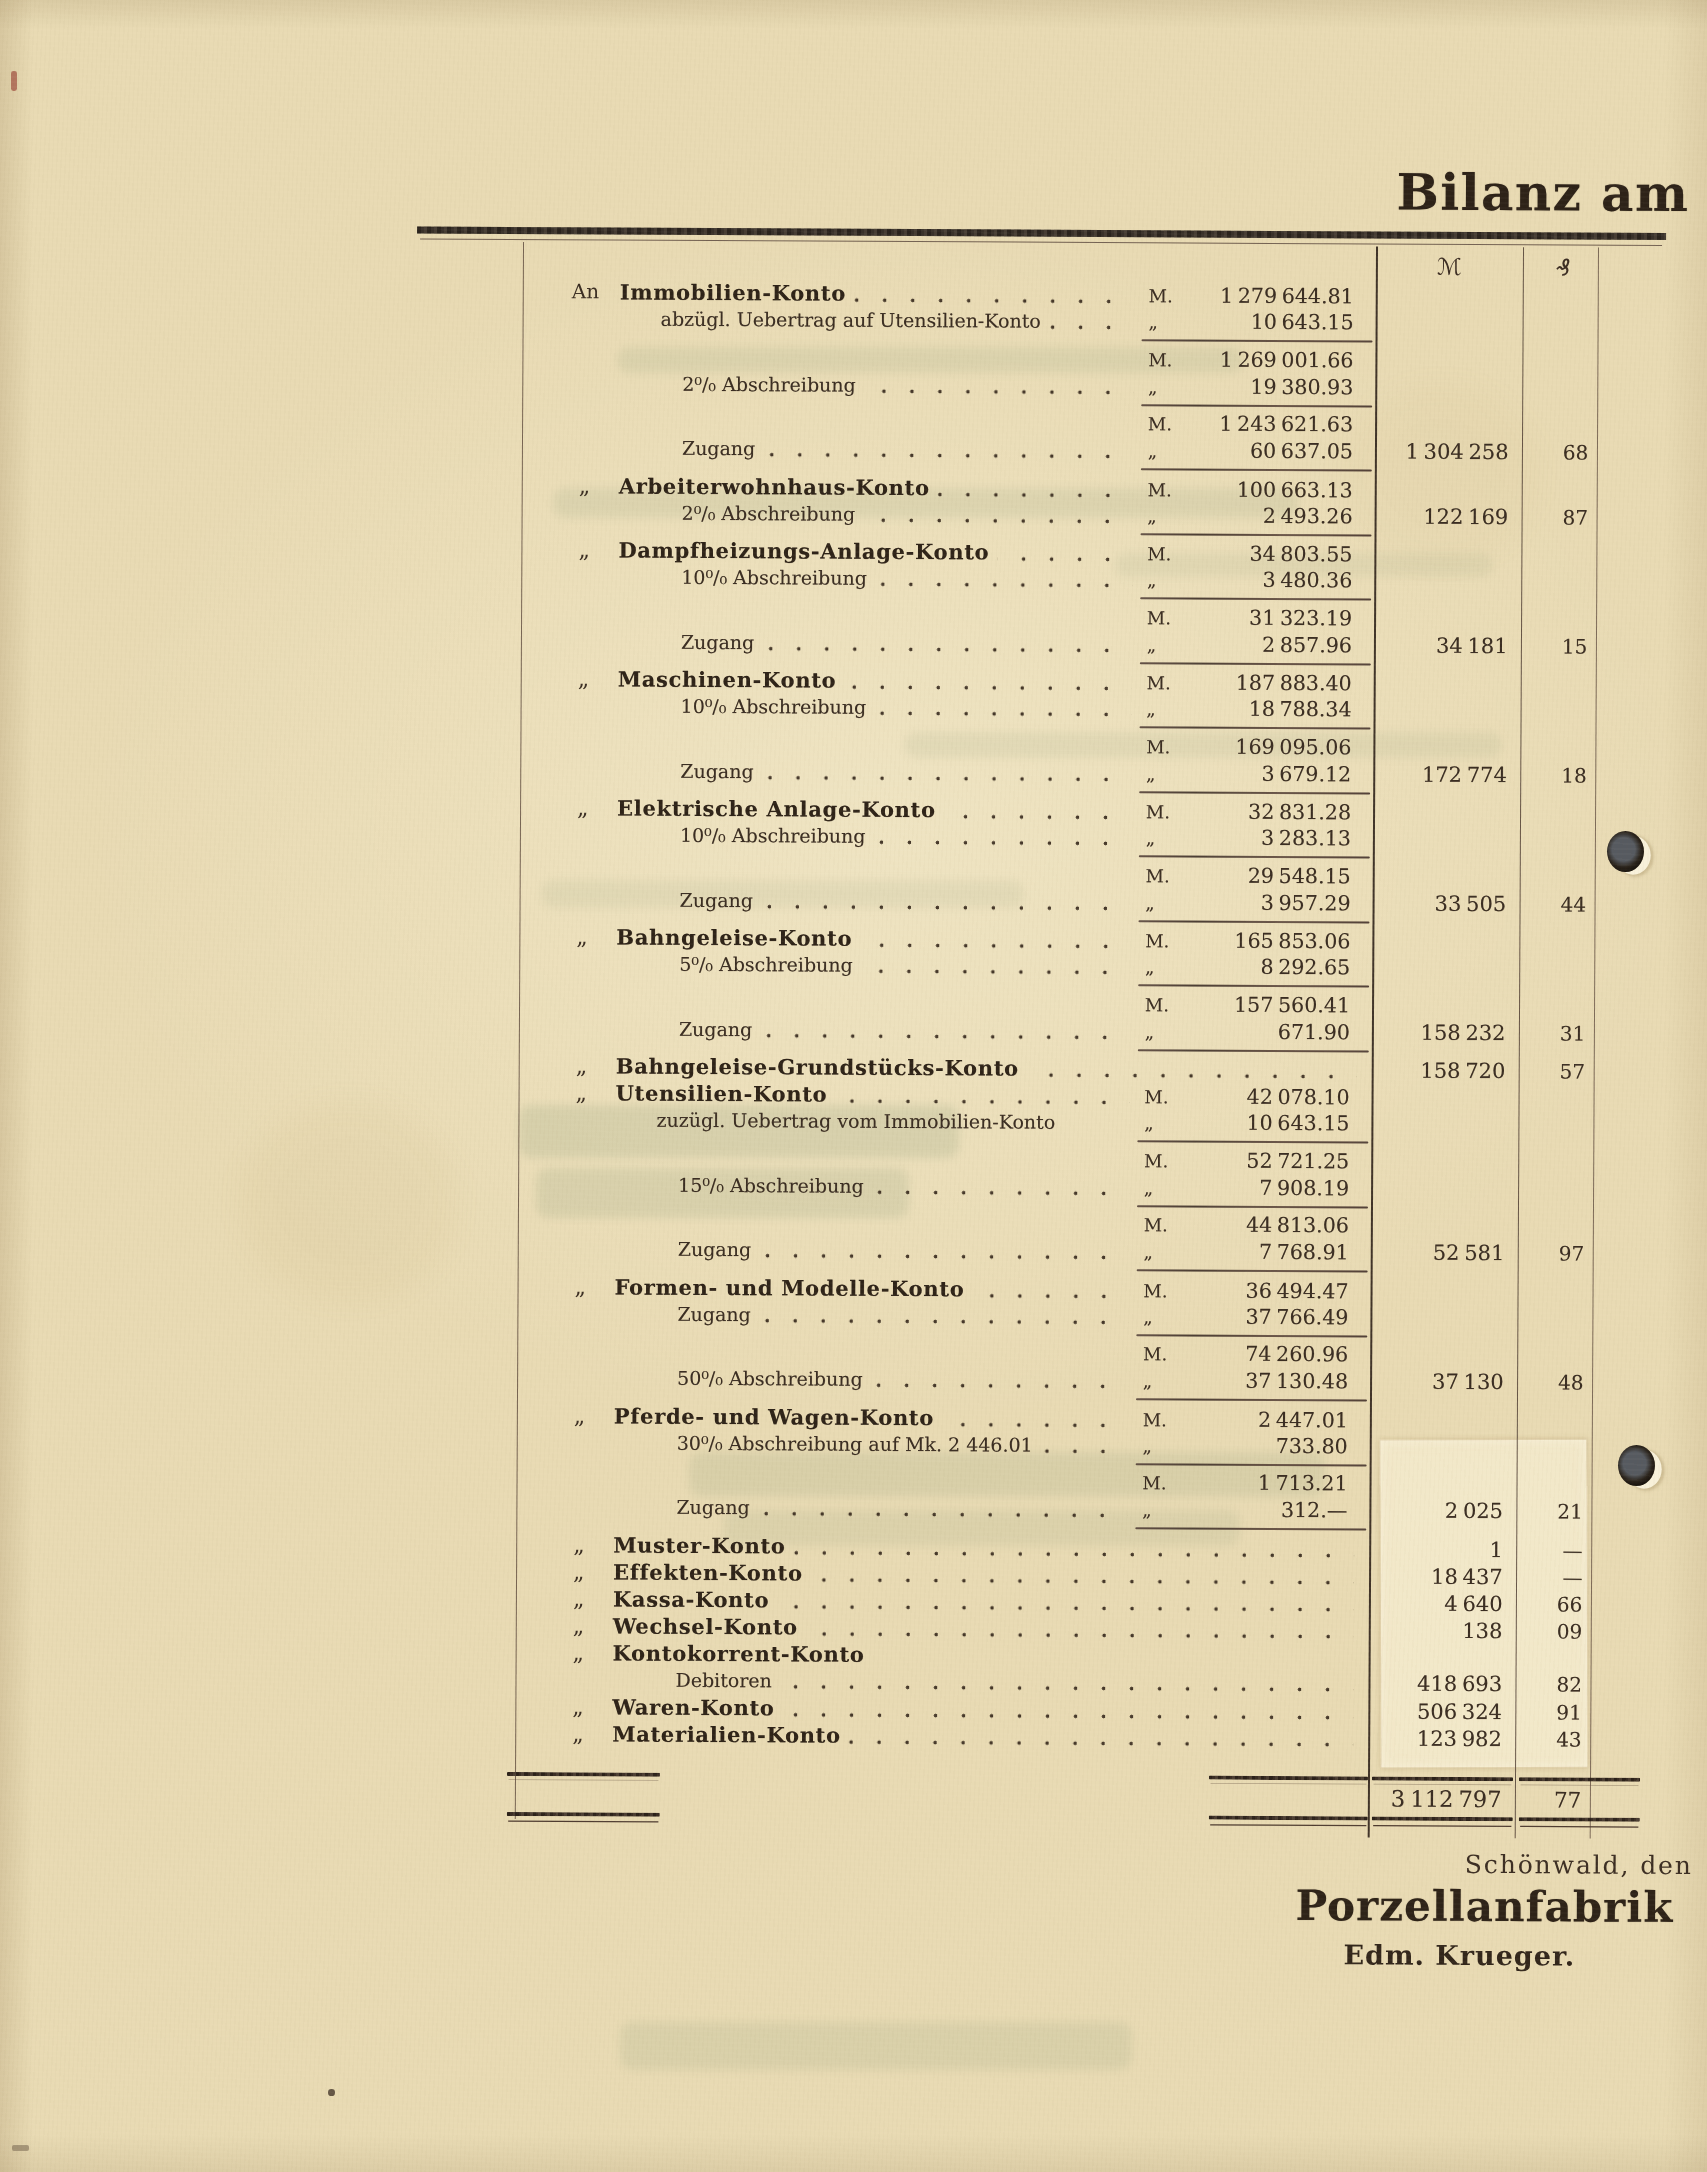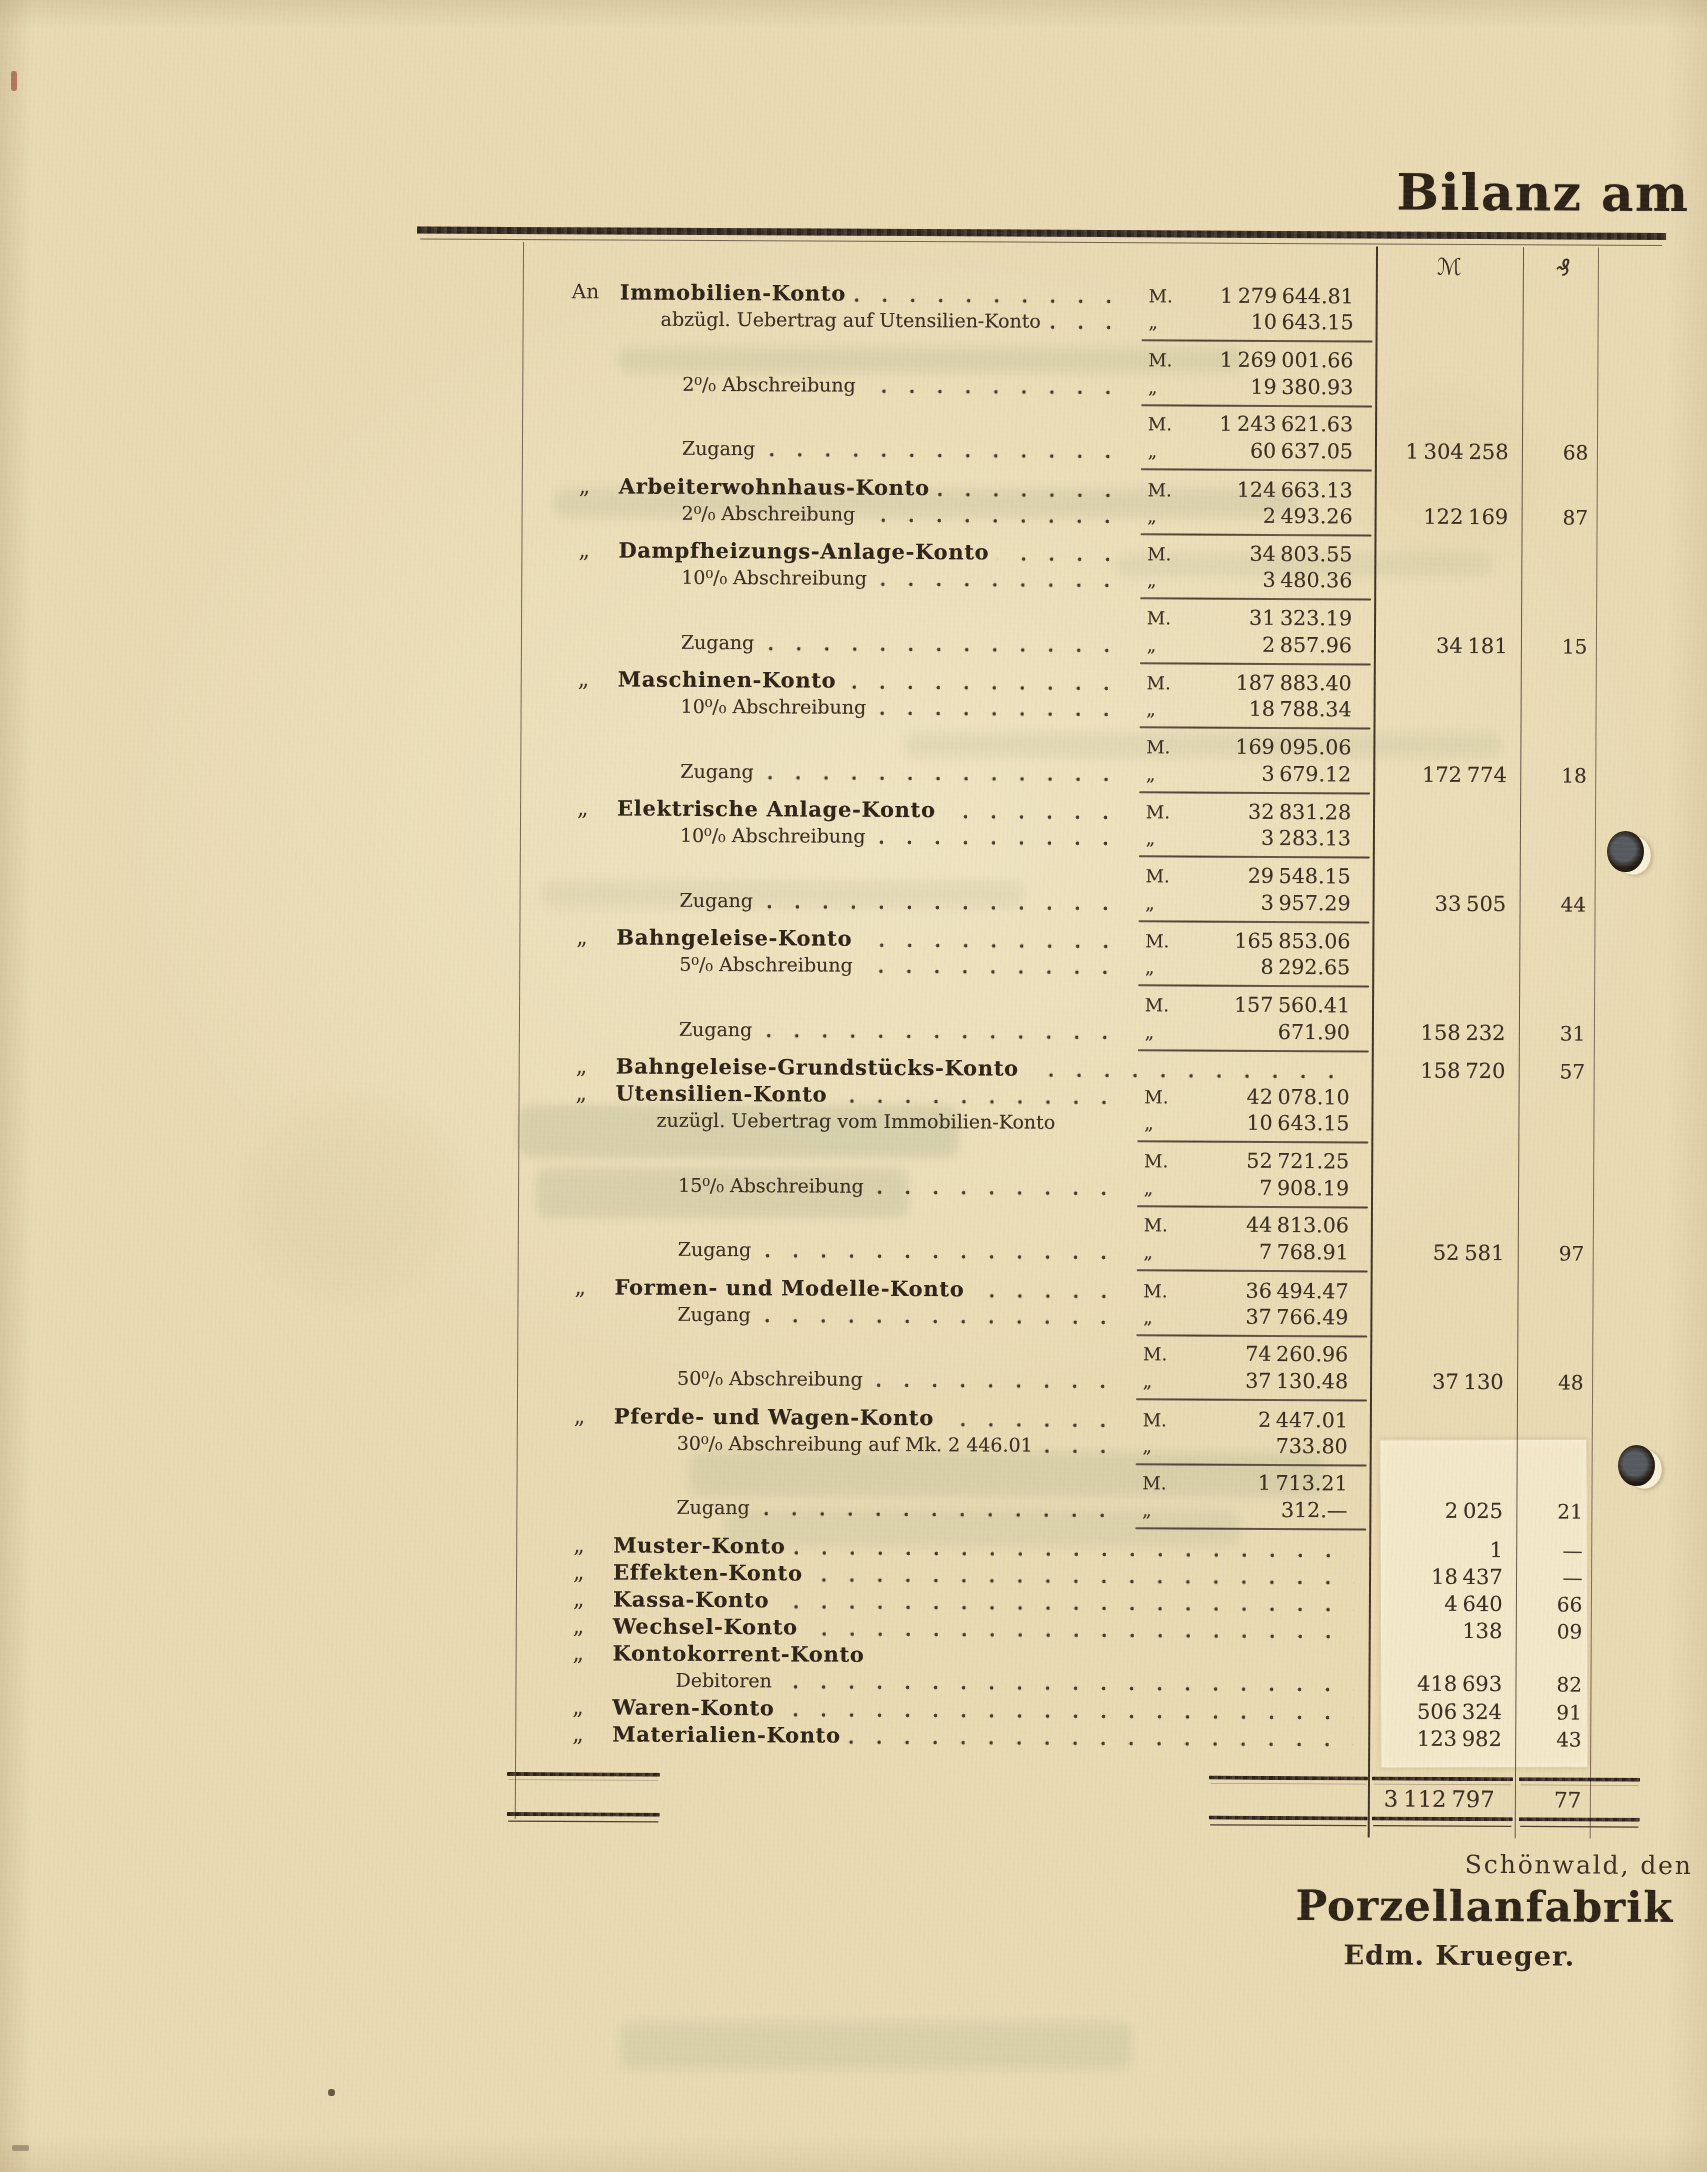--- a/index.html
+++ b/index.html
@@ -85,21 +85,21 @@
   .hr.pre{margin-top:18px;}
   .hr i{position:absolute; top:7.7px; height:4.3px; background:#3a2d24; border-radius:1px;
     background-image:repeating-linear-gradient(90deg, rgba(10,6,3,.3) 0 3.3px, rgba(0,0,0,0) 3.3px 5.7px, rgba(95,80,66,.45) 5.7px 8.6px);
     box-shadow:0 5.7px 0 -1.6px rgba(88,68,54,.40);}
   .hr.close{height:20px;} .hr.close i{top:3.8px; box-shadow:0 7.2px 0 -1.4px #4e3b30;}
   .hr .sA{left:-8.6px; width:153px;}
   .hr .sB{left:693px; width:159px;}
   .hr .sC{left:856px; width:141px;}
   .hr .sD{left:1003px; width:121px;}
   .trow{height:34px;}
-  .trow .c-main{font-size:22.5px;text-align:center;} .trow .c-pf{font-size:21.5px;}
+  .trow .c-main{font-size:22.5px;} .trow .c-pf{font-size:21.5px;}
 
   .sig-place{position:absolute; top:1845px; right:5.7px; font-size:25px; letter-spacing:1.9px; color:#3c2e23;}
   .sig-co{position:absolute; top:1877px; right:25px; font-size:42px; font-weight:bold;
     letter-spacing:1px; color:#2e2318; text-shadow:0 0 1px rgba(45,30,18,.4);}
   .sig-name{position:absolute; top:1935px; right:123px; font-size:27px; font-weight:bold;
     letter-spacing:1px; color:#32261b;}
 
   .hole{position:absolute; width:37px; height:41px; border-radius:50%;
     background:radial-gradient(circle at 45% 45%, #565a60 0 11.5px, #2b241c 58%, #120d08 78%);
     box-shadow:7.7px 3.8px 0 -1px rgba(250,243,221,.95), 9.6px 4.8px 2.9px 0 rgba(180,160,115,.5);}
@@ -207,21 +207,21 @@
           <div class="row rrule">
             <i></i>
           </div>
           <div class="row entry">
             <div class="c-desc">
               <span class="prefix p-do">„</span>
               <span class="lab b i0">Arbeiterwohnhaus-Konto</span>
               <span class="dots"></span>
             </div>
             <div class="c-cur">M.</div>
-            <div class="c-inner">124 663.13</div>
+            <div class="c-inner">100 663.13</div>
             <div class="c-main"></div>
             <div class="c-pf"></div>
           </div>
           <div class="row entry">
             <div class="c-desc">
               <span class="lab i2">2⁰/₀ Abschreibung</span>
               <span class="dots"></span>
             </div>
             <div class="c-cur">„</div>
             <div class="c-inner">2 493.26</div>

